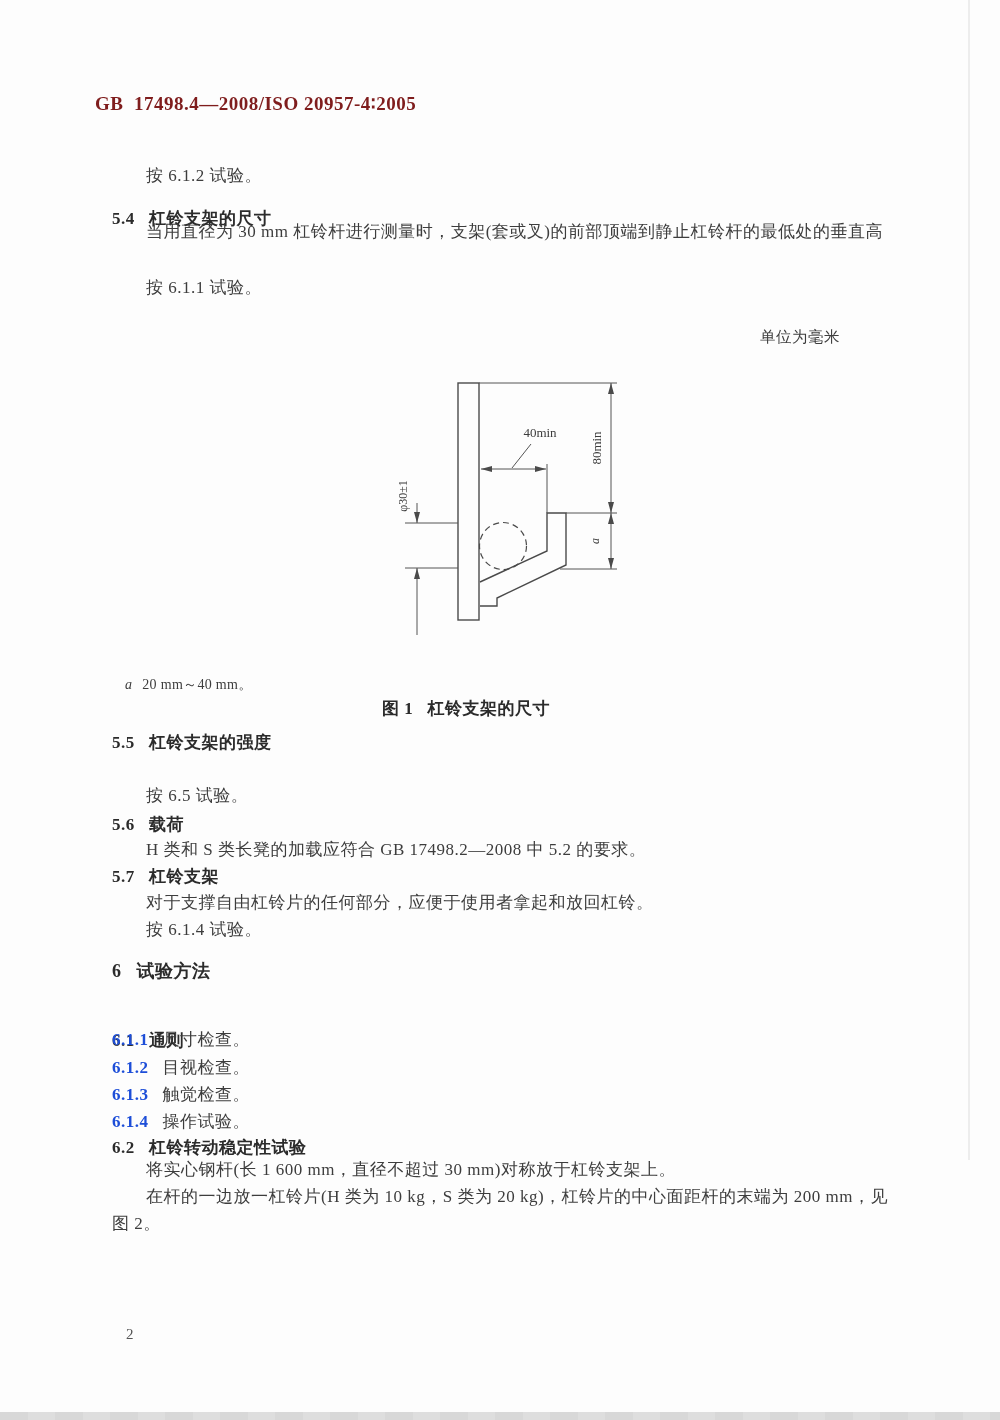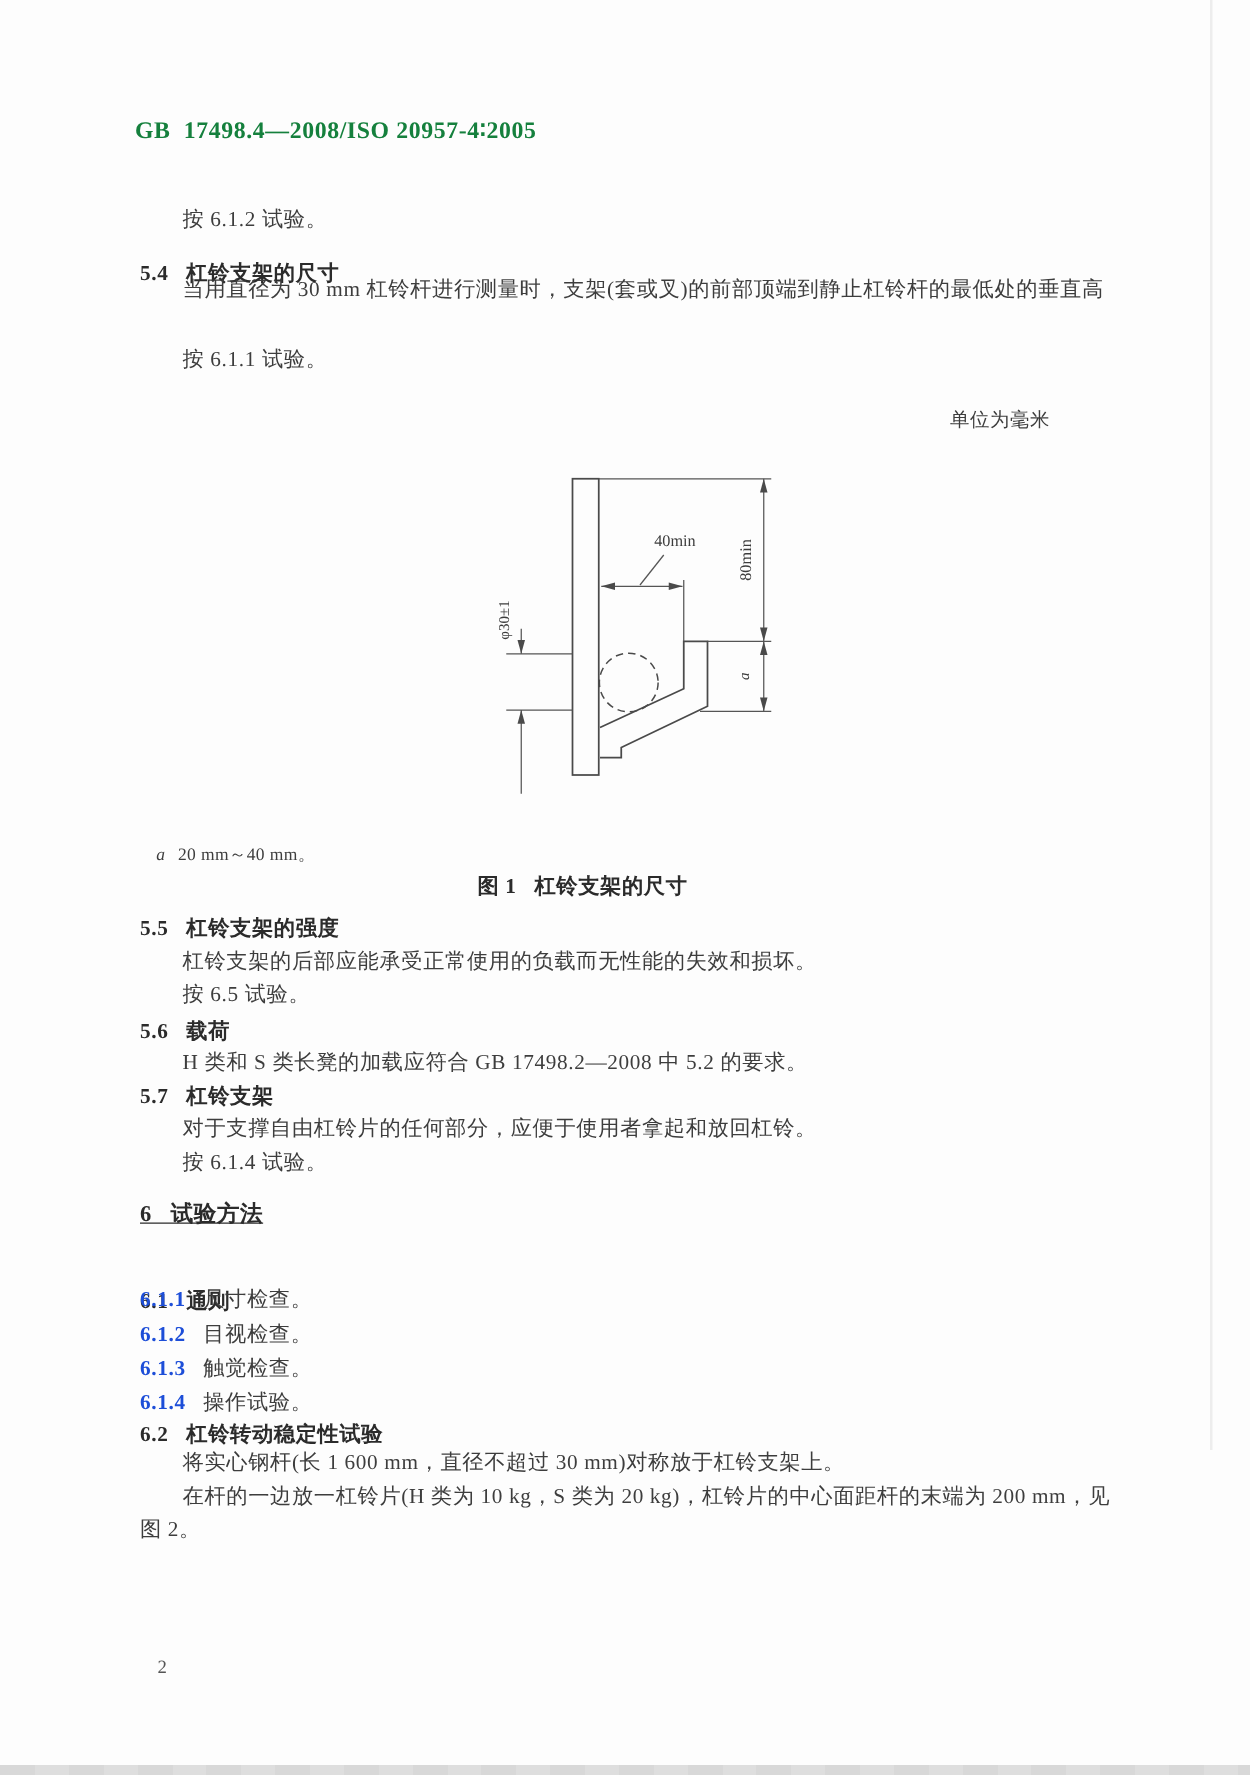--- a/index.html
+++ b/index.html
@@ -17,22 +17,22 @@
     white-space:pre;
     font-size:17px;
     line-height:1.2;
     color:#3d3d3d;
     letter-spacing:0.5px;
     z-index:3;
   }
   .bold { font-weight:bold; color:#2b2b2b; }
   .header-code {
     position:absolute; left:95px; top:92px;
-    font-size:19px; font-weight:bold; color:#15803d;
-    letter-spacing:0.5px; z-index:3; white-space:pre;margin-left:13px;
+    font-size:19px; font-weight:bold; color:#7f1d1d;
+    letter-spacing:0.5px; z-index:3; white-space:pre;
   }
   .watermark {
     position:absolute; left:198px; top:118px;
     font-family:"Liberation Sans","DejaVu Sans",sans-serif;
     font-size:96px; font-weight:bold; color:#d3d3d3;
     letter-spacing:-2px; z-index:1; user-select:none;
   }
   .chapter-heading { font-size:18px; }
   .unit-note { font-size:15.5px; }
   .fig-footnote { font-size:14px; letter-spacing:0.3px; }
@@ -111,31 +111,30 @@
       <text transform="translate(211,75) rotate(-90)" font-size="13" text-anchor="middle">80min</text>
       <text transform="translate(209,168) rotate(-90)" font-size="12" font-style="italic" text-anchor="middle">a</text>
       <text transform="translate(17,123) rotate(-90)" font-size="12" text-anchor="middle">φ30±1</text>
     </svg>
   </div>
 
   <div class="line fig-footnote" style="left:125px; top:677px;"><span class="marker">a</span><span>20 mm～40 mm。</span></div>
   <div class="line caption" style="left:382px; top:699px;">图 1   杠铃支架的尺寸</div>
 
   <div class="line bold" style="left:112px; top:733px;">5.5   杠铃支架的强度</div>
-  <div class="line" style="left:146px; top:759px;">杠铃支架的后部应能承受正常使用的负载而无性能的失效和损坏。</div>
   <div class="line" style="left:146px; top:786px;">按 6.5 试验。</div>
 
   <div class="line bold" style="left:112px; top:815px;">5.6   载荷</div>
   <div class="line" style="left:146px; top:840px;">H 类和 S 类长凳的加载应符合 GB 17498.2—2008 中 5.2 的要求。</div>
 
   <div class="line bold" style="left:112px; top:867px;">5.7   杠铃支架</div>
   <div class="line" style="left:146px; top:893px;">对于支撑自由杠铃片的任何部分，应便于使用者拿起和放回杠铃。</div>
   <div class="line" style="left:146px; top:920px;">按 6.1.4 试验。</div>
 
-  <div class="line bold chapter-heading" style="left:112px; top:961px;text-decoration:underline;">6   试验方法</div>
+  <div class="line bold chapter-heading" style="left:112px; top:961px;">6   试验方法</div>
   <div class="line bold" style="left:112px; top:1031px;">6.1   通则</div>
 
   <div class="line" style="left:112px; top:1030px;"><span class="num">6.1.1</span><span>尺寸检查。</span></div>
   <div class="line" style="left:112px; top:1058px;"><span class="num">6.1.2</span><span>目视检查。</span></div>
   <div class="line" style="left:112px; top:1085px;"><span class="num">6.1.3</span><span>触觉检查。</span></div>
   <div class="line" style="left:112px; top:1112px;"><span class="num">6.1.4</span><span>操作试验。</span></div>
 
   <div class="line bold" style="left:112px; top:1138px;">6.2   杠铃转动稳定性试验</div>
   <div class="line" style="left:146px; top:1160px;">将实心钢杆(长 1 600 mm，直径不超过 30 mm)对称放于杠铃支架上。</div>
   <div class="line" style="left:146px; top:1187px;">在杆的一边放一杠铃片(H 类为 10 kg，S 类为 20 kg)，杠铃片的中心面距杆的末端为 200 mm，见</div>

